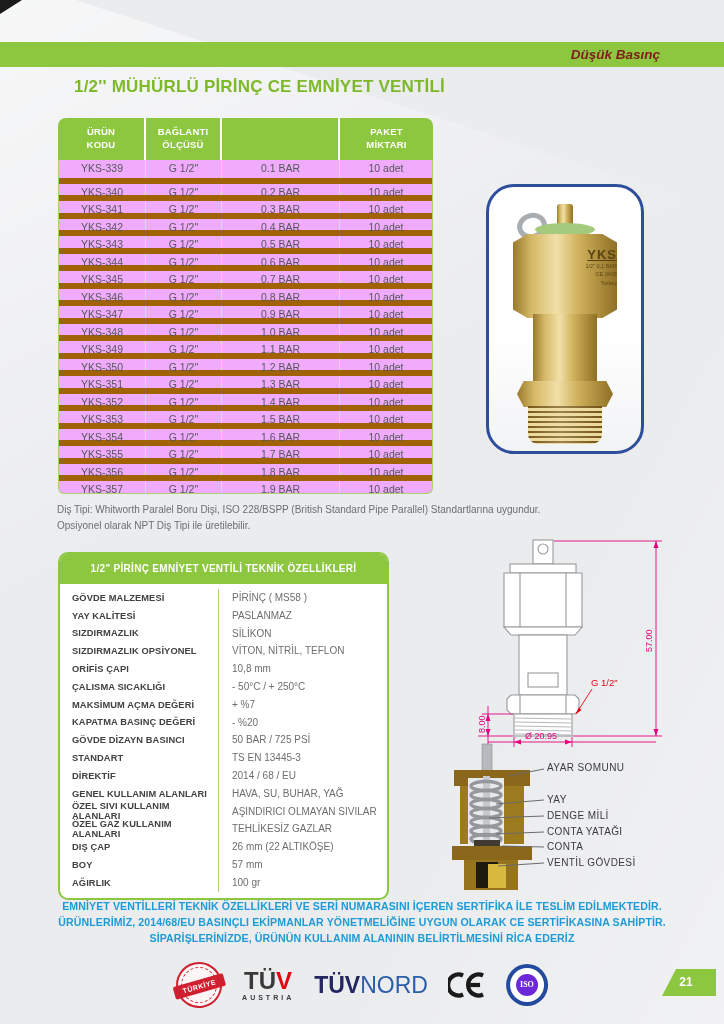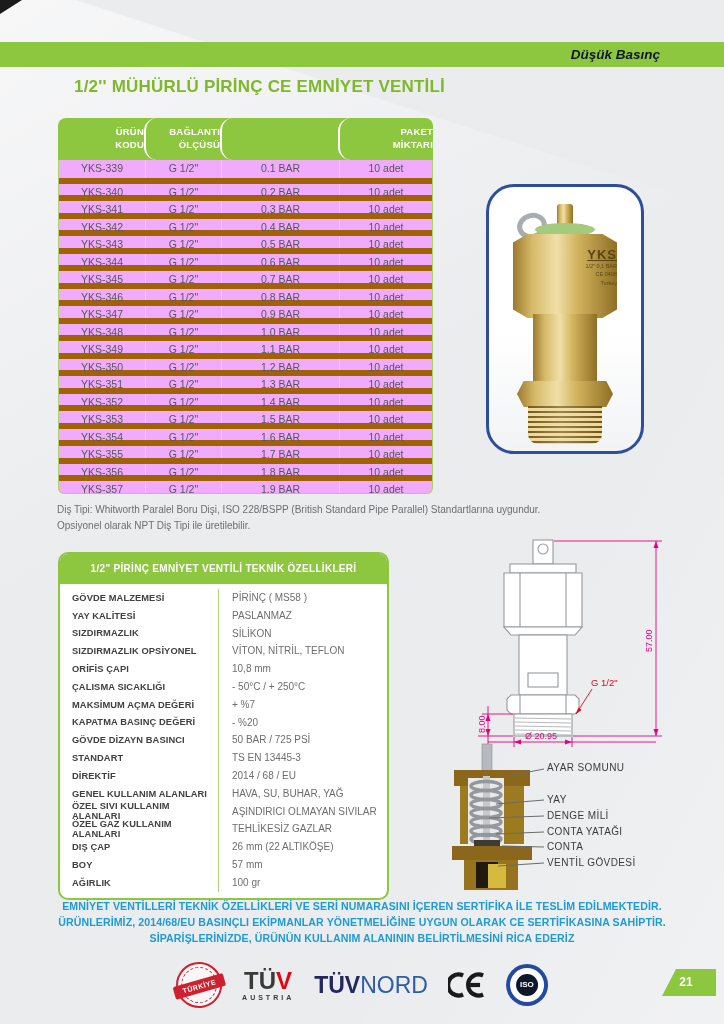--- a/index.html
+++ b/index.html
@@ -12,31 +12,31 @@
          background:linear-gradient(132deg, rgba(255,255,255,.65), rgba(255,255,255,0) 55%);
          transform:rotate(18deg); }
   .wm2 { position:absolute; right:-220px; top:380px; width:700px; height:700px;
          background:linear-gradient(312deg, rgba(255,255,255,.5), rgba(226,227,229,0) 60%);
          transform:rotate(-14deg); }
   .corner-dark { position:absolute; left:0; top:0; width:22px; height:14px;
          background:#1b1b1b; clip-path:polygon(0 0,100% 0,0 100%); }
 
   
   .banner { position:absolute; left:0; top:42px; width:724px; height:25px;
-            background:#8dc63f; color:#0f172a; font-style:italic; font-weight:bold;
+            background:#8dc63f; color:#7f1d1d; font-style:italic; font-weight:bold;
             font-size:13.5px; line-height:25px; text-align:right; padding-right:64px; }
 
   .page-title { position:absolute; left:74px; top:77px; color:#7db929;
             font-size:17px; font-weight:bold; letter-spacing:.2px; }
 
   
   .ptable { position:absolute; left:58px; top:118px; width:375px; }
   .pt-head { display:flex; background:#8dc63f; border-radius:8px 8px 0 0; overflow:hidden; height:42px; }
-  .ph-cell { display:flex; flex-direction:column; justify-content:center; text-align:right;
-             color:#fff; font-weight:bold; font-size:9.5px; line-height:1.35; letter-spacing:.2px;border-radius:13px; }
+  .ph-cell { display:flex; flex-direction:column; justify-content:center; text-align:center;
+             color:#fff; font-weight:bold; font-size:9.5px; line-height:1.35; letter-spacing:.2px; }
   .ph-cell + .ph-cell { border-left:2px solid #fff; }
   .pt-body { background:#f0abfc; border:1px solid #abd36c; border-top:none;
              border-radius:0 0 6px 6px; overflow:hidden; }
   .p-row { display:flex; height:17.5px; }
   .p-row + .p-row { border-top:6px solid #a16207; }
   .p-cell { font-size:10.5px; color:#56575a; text-align:center; line-height:16.5px; }
   .p-cell + .p-cell { border-left:1px solid #d4e8ae; }
   .c0 { width:86px; } .c1 { width:76px; } .c2 { width:118px;gap:44px; } .c3 { flex:1; }
 
   
@@ -99,22 +99,22 @@
                 color:#fff; font-size:7px; font-weight:800; text-align:center; line-height:13px; letter-spacing:.5px; }
   .tuv { text-align:center; }
   .tuv-main { font-size:24px; font-weight:800; color:#3a3a39; line-height:1; }
   .tuv-main .red { color:#e30613; }
   .tuv-sub { font-size:7px; font-weight:600; letter-spacing:3px; color:#3a3a39; margin-top:1px; }
   .tuvnord { font-size:23px; line-height:1; }
   .tn-bold { font-weight:800; color:#23265f; }
   .tn-light { font-weight:400; color:#2d5da8; }
   .iso { width:42px; height:42px; border-radius:50%; background:#244a9e; position:relative; }
   .iso-ring { position:absolute; inset:4px; border-radius:50%; background:#fff; }
-  .iso-core { position:absolute; inset:10px; border-radius:50%; background:#0f172a;
-              color:#fff; font-size:8px; font-weight:800; text-align:center; line-height:22px; }
+  .iso-core { position:absolute; inset:10px; border-radius:50%; background:#6d28d9;
+              color:#fff; font-size:8px; font-weight:800; text-align:center; line-height:22px;font-family:Liberation Serif, serif; }
 
   .page-badge { position:absolute; right:8px; top:969px; width:60px; height:27px;
                 background:#8dc63f; clip-path:polygon(20px 0,100% 0,100% 100%,6px 100%);
                 color:#fff; font-weight:bold; font-size:12px; text-align:center; line-height:27px; }
 </style>
 </head>
 <body>
 
 <div class="page">
   <div class="wm1"></div>

